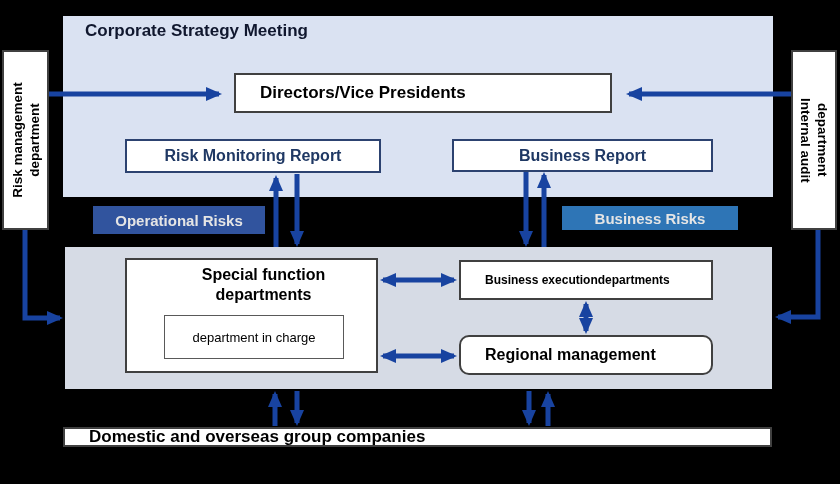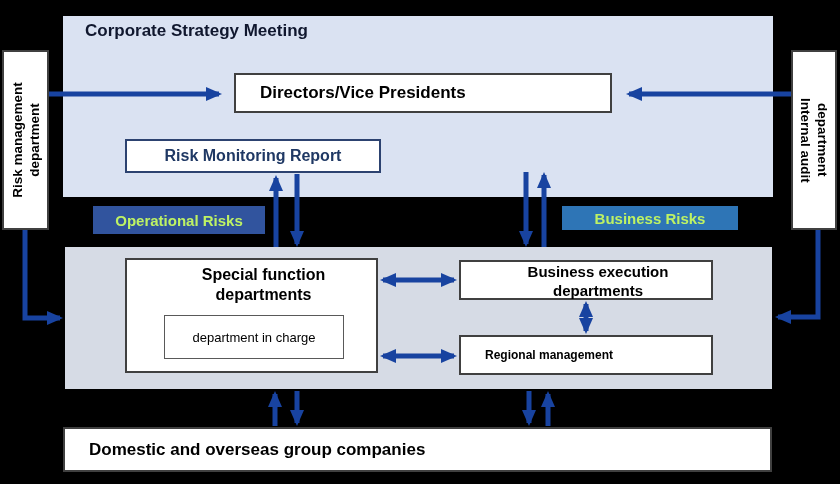--- a/index.html
+++ b/index.html
@@ -11,37 +11,37 @@
   .bottom-section{left:65px;top:247px;width:707px;height:142px;background:var(--bottom-section,#d6dbe5);}
 
   .title{left:73px;top:20px;width:420px;color:var(--title-text,#10172e);font-weight:bold;font-size:17px;line-height:22px;}
 
   .white-box{background:#fff;border:2px solid var(--box-border,#404040);display:flex;align-items:center;justify-content:flex-start;text-align:center;color:#000;font-weight:bold;padding-left:24px;}
   .directors-box{left:234px;top:73px;width:378px;height:40px;font-size:17px;}
   .report-box{background:#fff;border:2px solid var(--report-border,#2c4270);color:var(--report-text,#1f3864);font-weight:bold;font-size:16px;display:flex;align-items:center;justify-content:center;}
   .risk-monitoring-box{left:117px;top:139px;width:256px;height:34px;margin-left:8px;}
   .business-report-box{left:452px;top:139px;width:261px;height:33px;}
 
-  .risk-label{color:#bef264;font-weight:bold;font-size:15px;display:flex;align-items:center;justify-content:center;}
+  .risk-label{color:#e5e5e5;font-weight:bold;font-size:15px;display:flex;align-items:center;justify-content:center;}
   .operational-risks{left:93px;top:206px;width:172px;height:28px;background:var(--operational-risks,#31549e);}
   .business-risks{left:562px;top:206px;width:176px;height:24px;background:var(--business-risks,#2e75b6);}
 
   .side-box{background:#fff;border:2px solid var(--box-border,#404040);display:flex;align-items:center;justify-content:center;}
   .left-side-box{left:2px;top:50px;width:47px;height:180px;}
   .right-side-box{left:791px;top:50px;width:46px;height:180px;}
   .rot-ccw{width:176px;text-align:center;font-weight:bold;font-size:13.5px;line-height:17px;color:#000;transform:rotate(-90deg);white-space:nowrap;}
   .vert-lr{writing-mode:vertical-lr;text-align:center;font-weight:bold;font-size:13.5px;line-height:17px;color:#000;height:176px;}
   .vert-lr div{display:block;}
 
   .special-function-box{left:125px;top:258px;width:253px;height:115px;display:block;text-align:center;}
   .special-function-title{margin-top:5px;font-size:16px;line-height:20px;font-weight:bold;color:#000;}
   .environment-box{left:37px;top:55px;width:180px;height:44px;background:#fff;border:1.5px solid #595959;display:flex;align-items:center;justify-content:center;font-weight:normal;font-size:13px;line-height:17px;color:#000;text-align:center;}
-  .business-execution-box{left:459px;top:260px;width:254px;height:40px;font-size:15px;line-height:19px;flex-direction:column;}
-  .regional-management-box{left:459px;top:335px;width:254px;height:40px;font-size:12px;}
-  .domestic-box{left:63px;top:427px;width:709px;height:45px;font-size:17px;}
+  .business-execution-box{left:459px;top:260px;width:254px;height:40px;font-size:12px;line-height:19px;flex-direction:row;}
+  .regional-management-box{left:459px;top:335px;width:254px;height:40px;font-size:16px;border-radius:10px;}
+  .domestic-box{left:63px;top:427px;width:709px;height:20px;font-size:17px;}
 
   .arrows{position:absolute;left:0;top:0;pointer-events:none;}
   .arrows line,.arrows polyline{stroke:var(--arrow,#1843a0);stroke-width:5;fill:none;}
   .ah-path{fill:var(--arrow,#1843a0);}
   .line2{display:block;}
 </style>
 </head>
 <body>
 
 <div class="canvas">
@@ -52,20 +52,23 @@
     </div>
   </div>
 
   <div class="abs bottom-section"></div>
 
   <div class="abs white-box directors-box">
     <span>Directors/Vice Presidents</span>
   </div>
   <div class="abs report-box risk-monitoring-box">
     <span>Risk Monitoring Report</span>
+  </div>
+  <div class="abs report-box business-report-box">
+    <span>Business Report</span>
   </div>
 
   <div class="abs risk-label operational-risks">
     <span>Operational Risks</span>
   </div>
   <div class="abs risk-label business-risks">
     <span>Business Risks</span>
   </div>
 
   <div class="abs side-box left-side-box">

